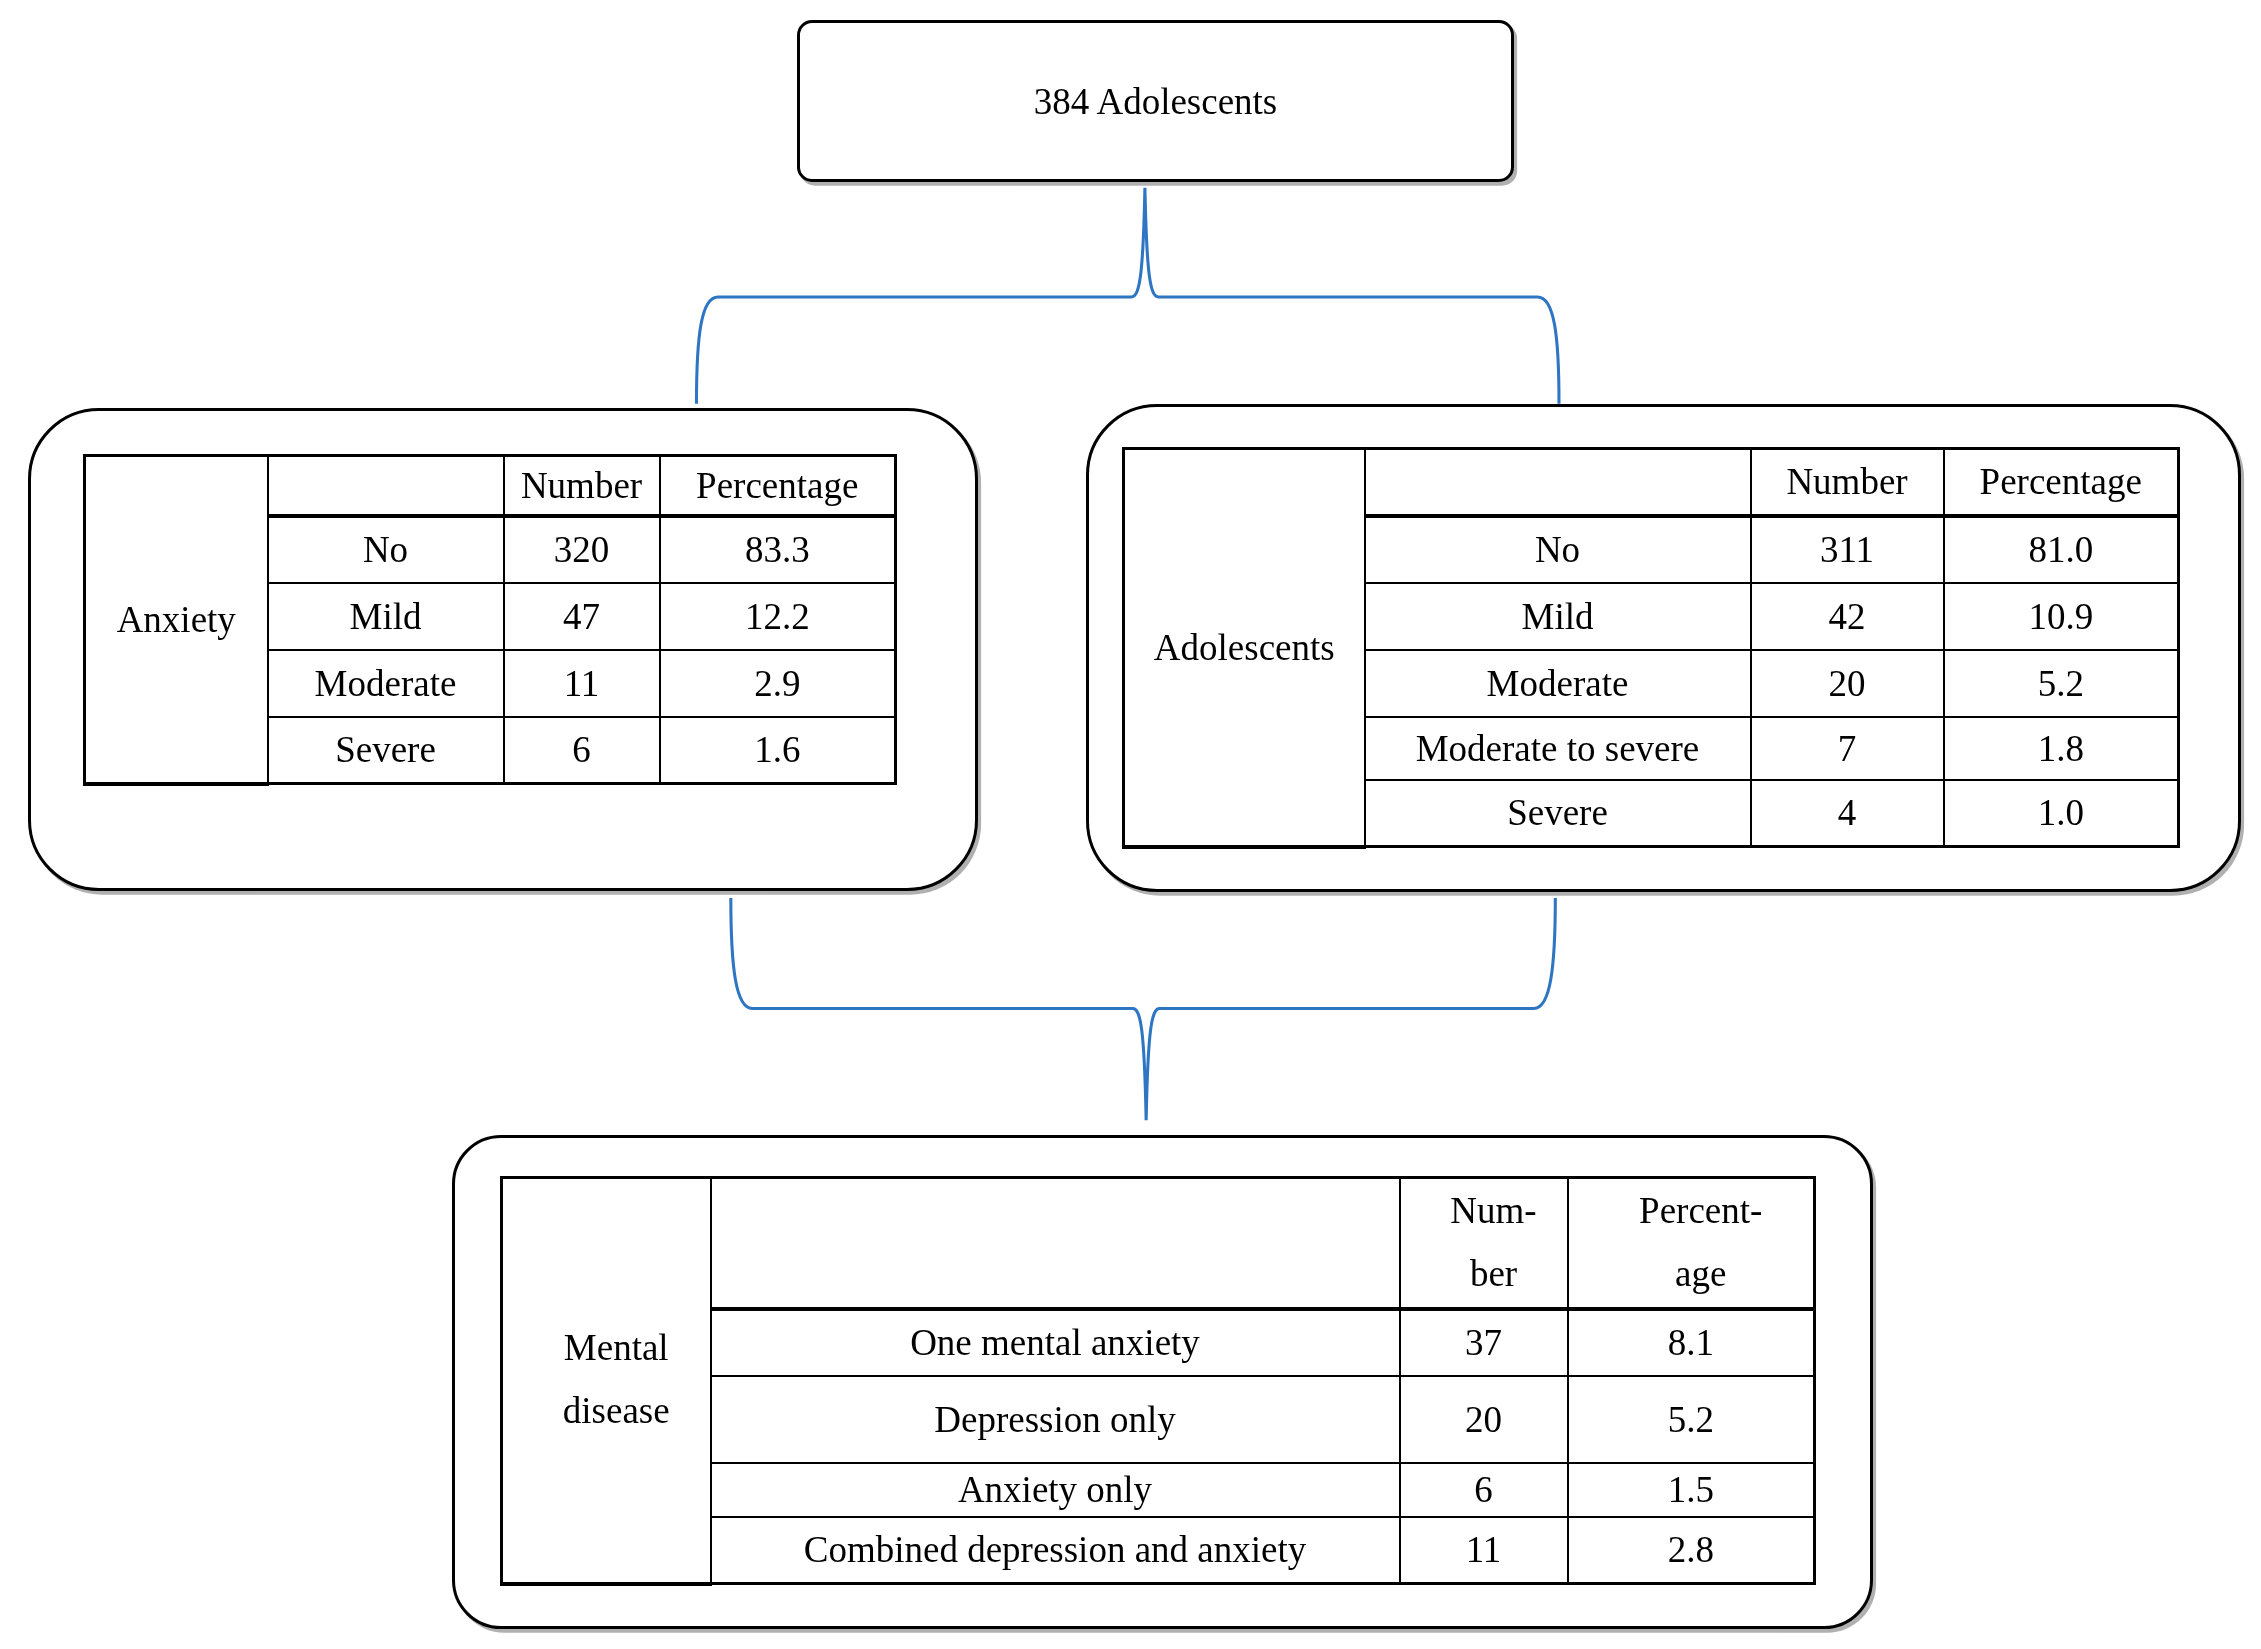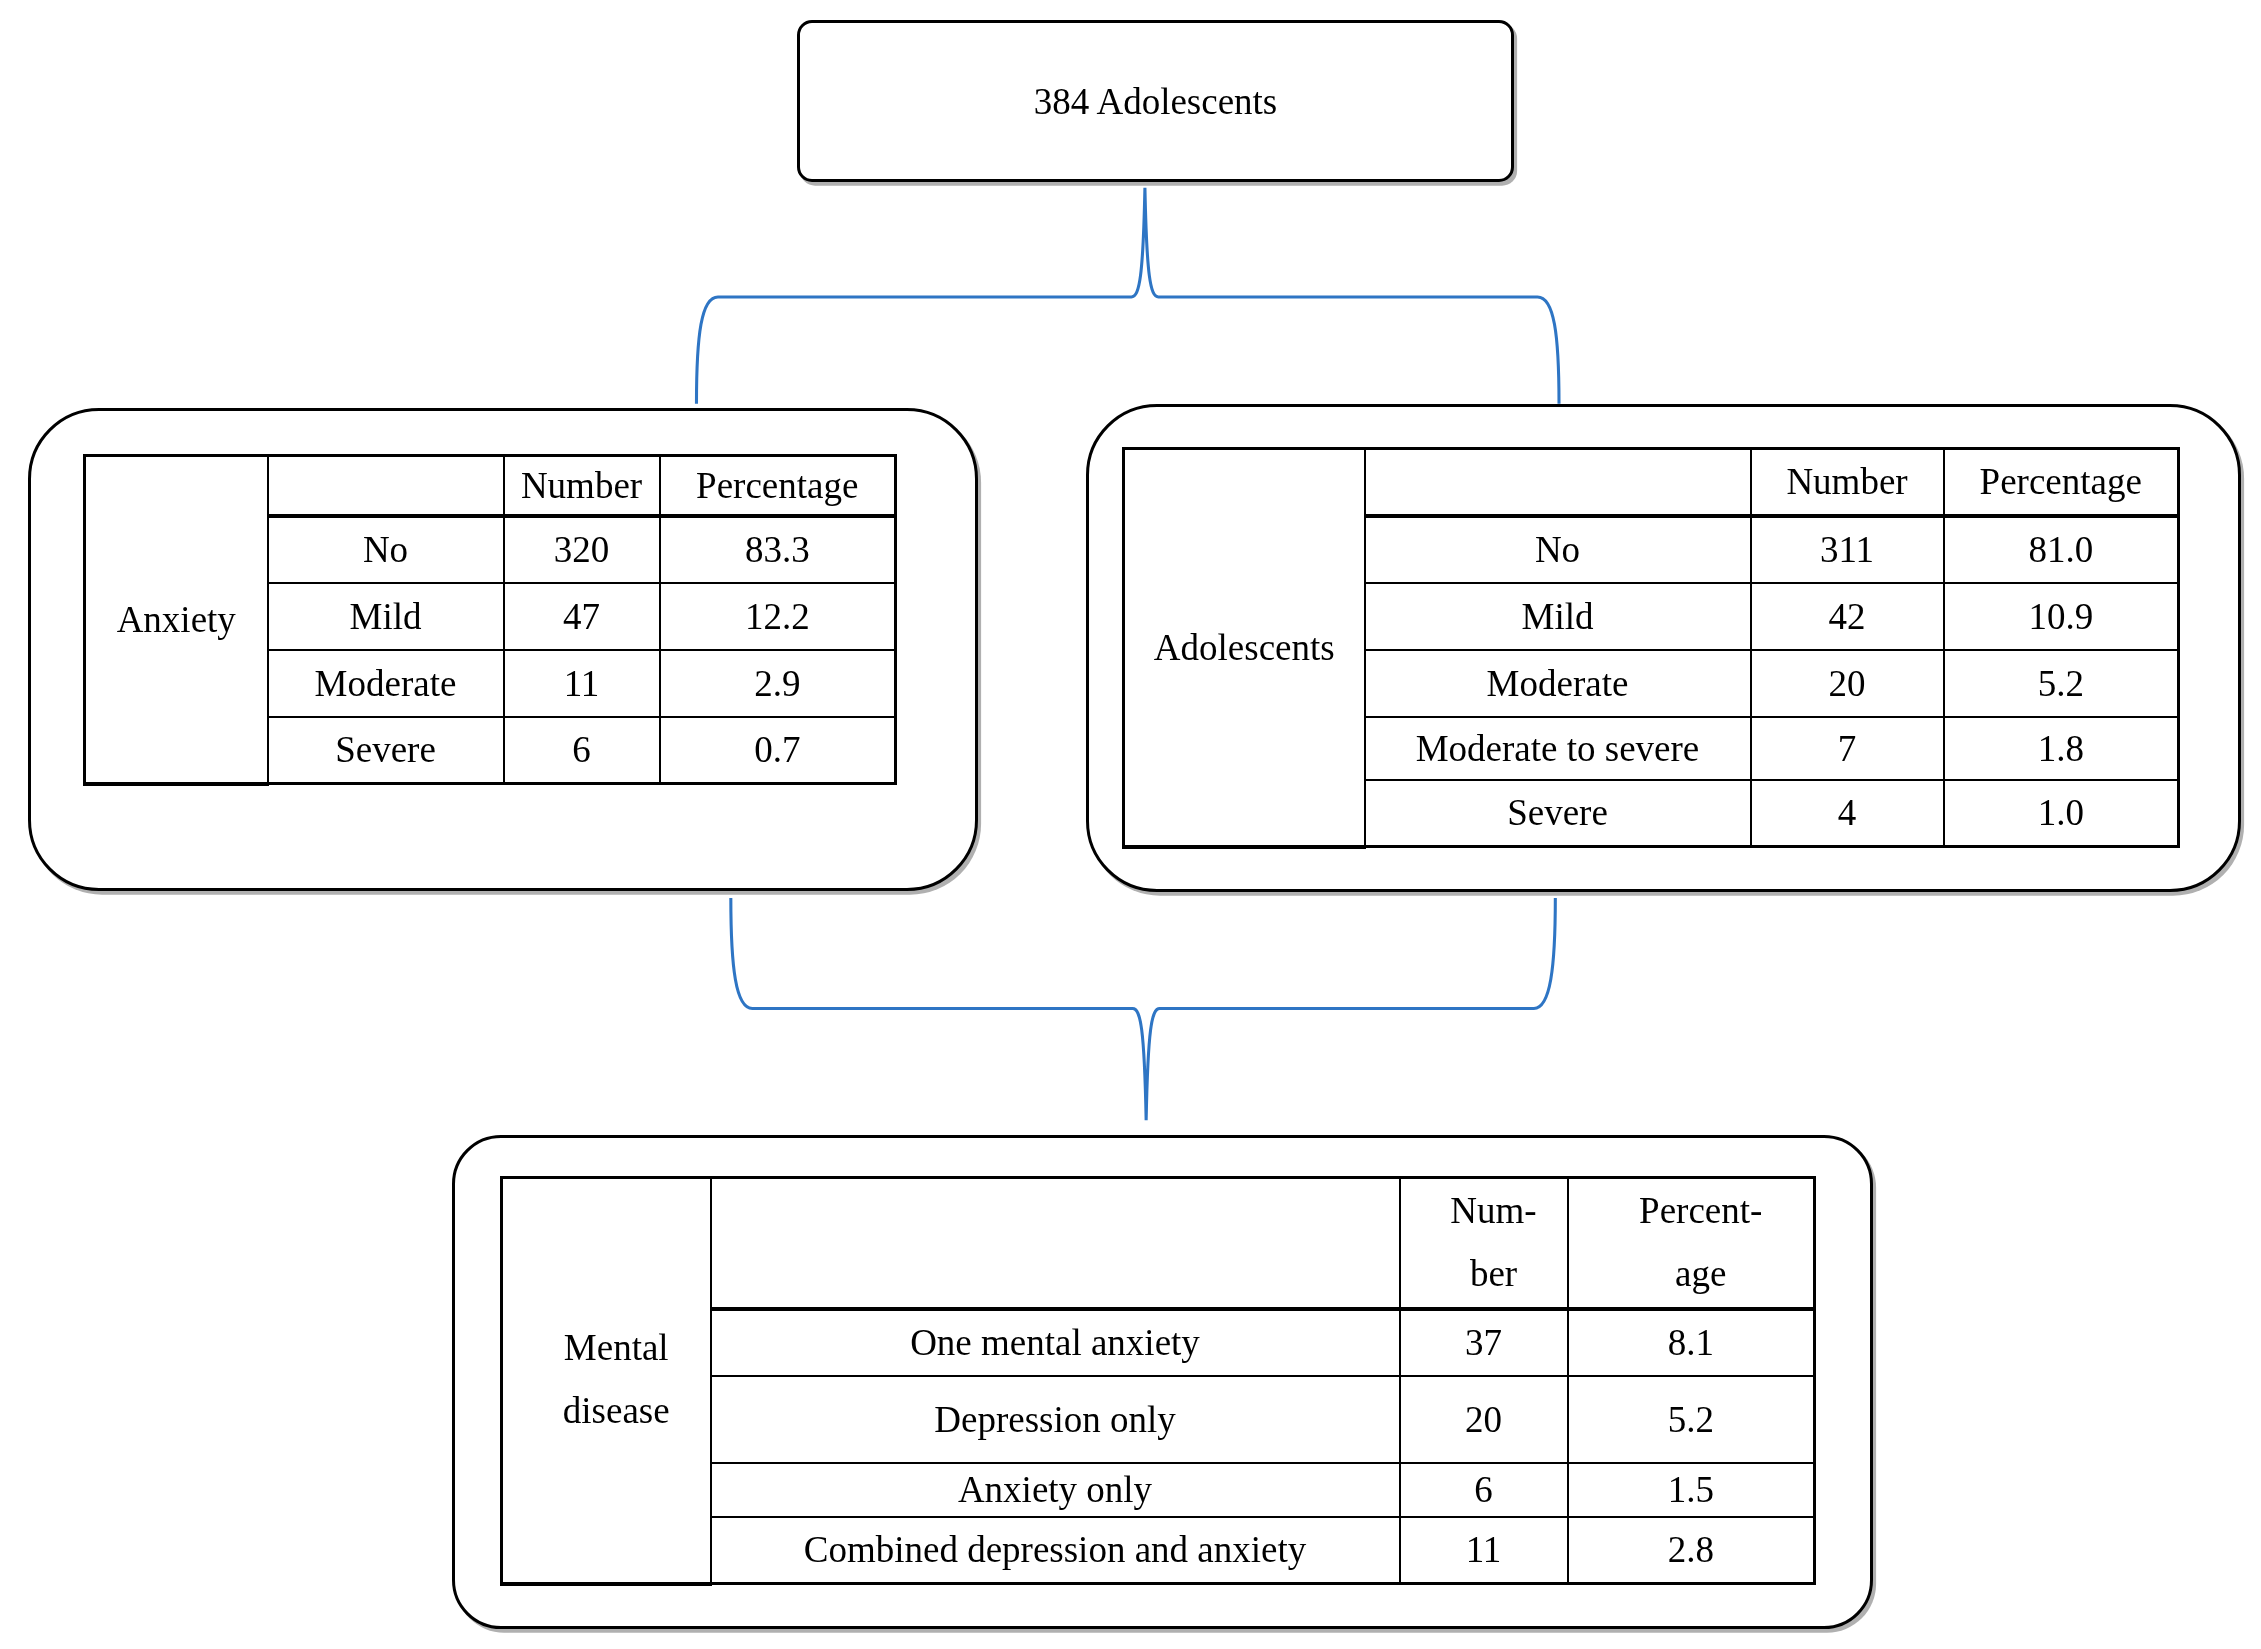--- a/index.html
+++ b/index.html
@@ -92,21 +92,21 @@
       <td>12.2</td>
     </tr>
     <tr style="height:67px">
       <td>Moderate</td>
       <td>11</td>
       <td>2.9</td>
     </tr>
     <tr style="height:67px">
       <td>Severe</td>
       <td>6</td>
-      <td>0.7</td>
+      <td>1.6</td>
     </tr>
   </tbody>
     </table>
 
   <div class="rbox box-right"></div>
   <table class="dtable t-depression">
     <colgroup>
       <col style="width:241px">
         <col style="width:386px">
       <col style="width:193px">

